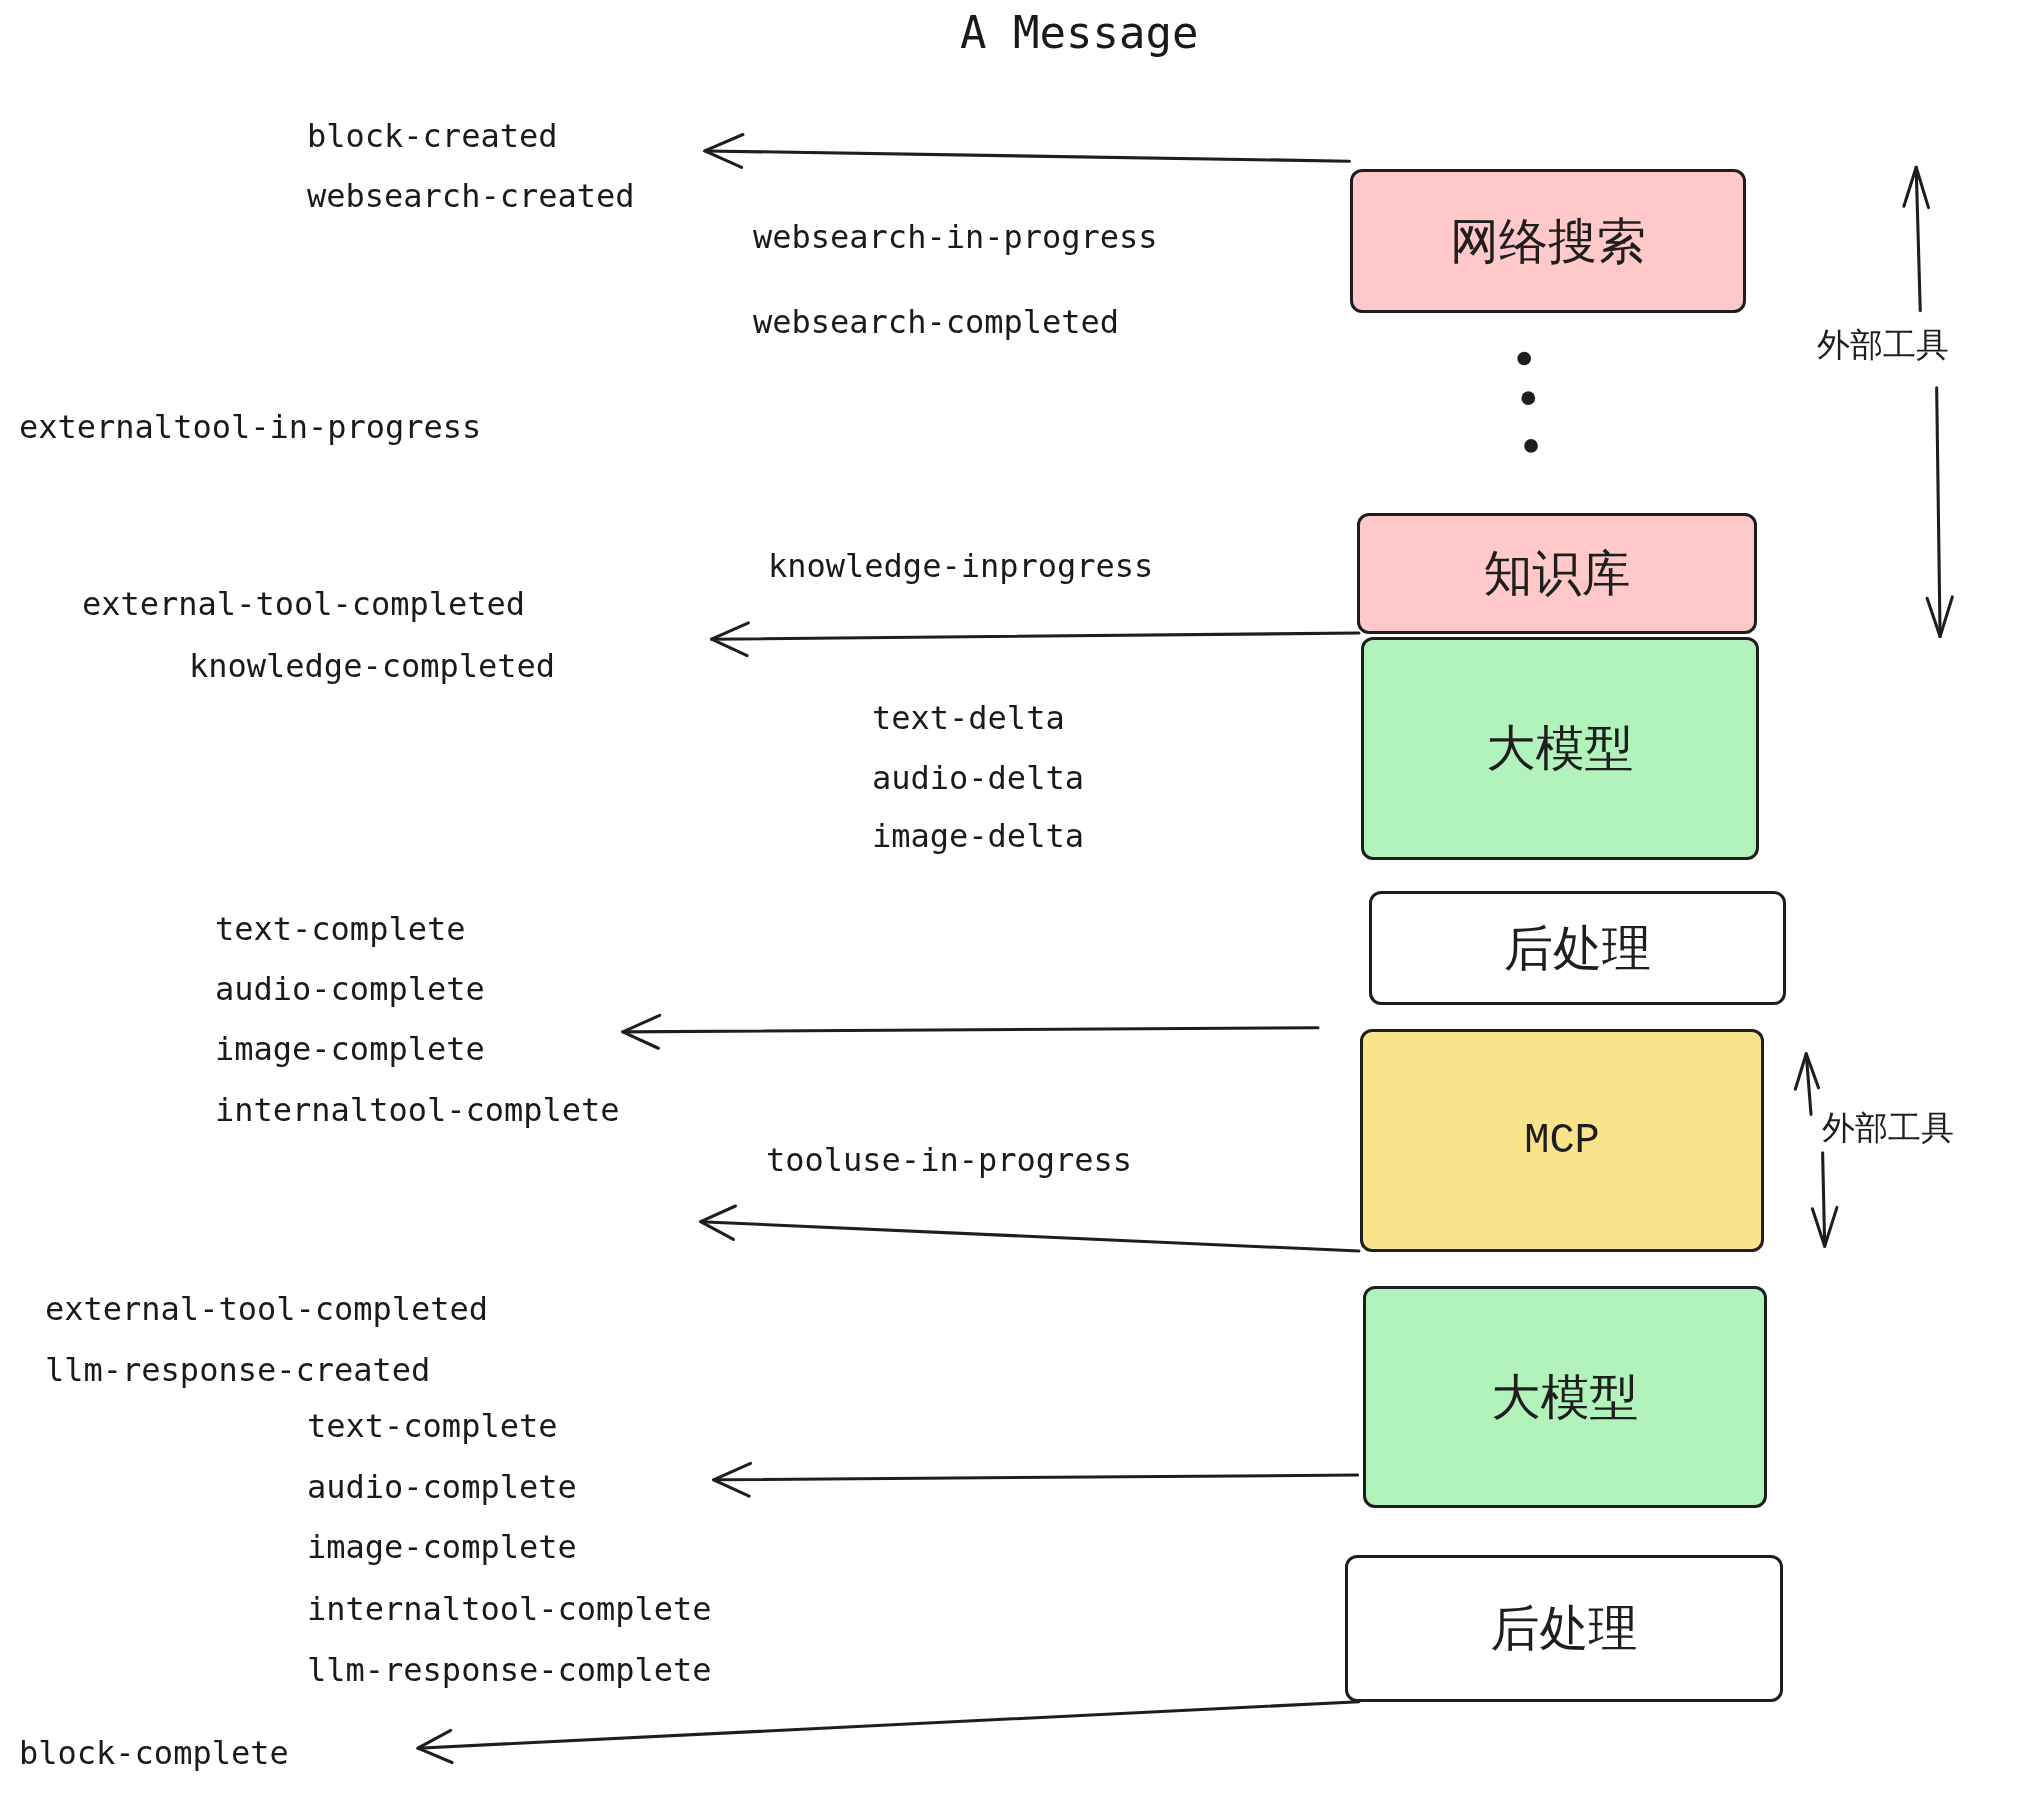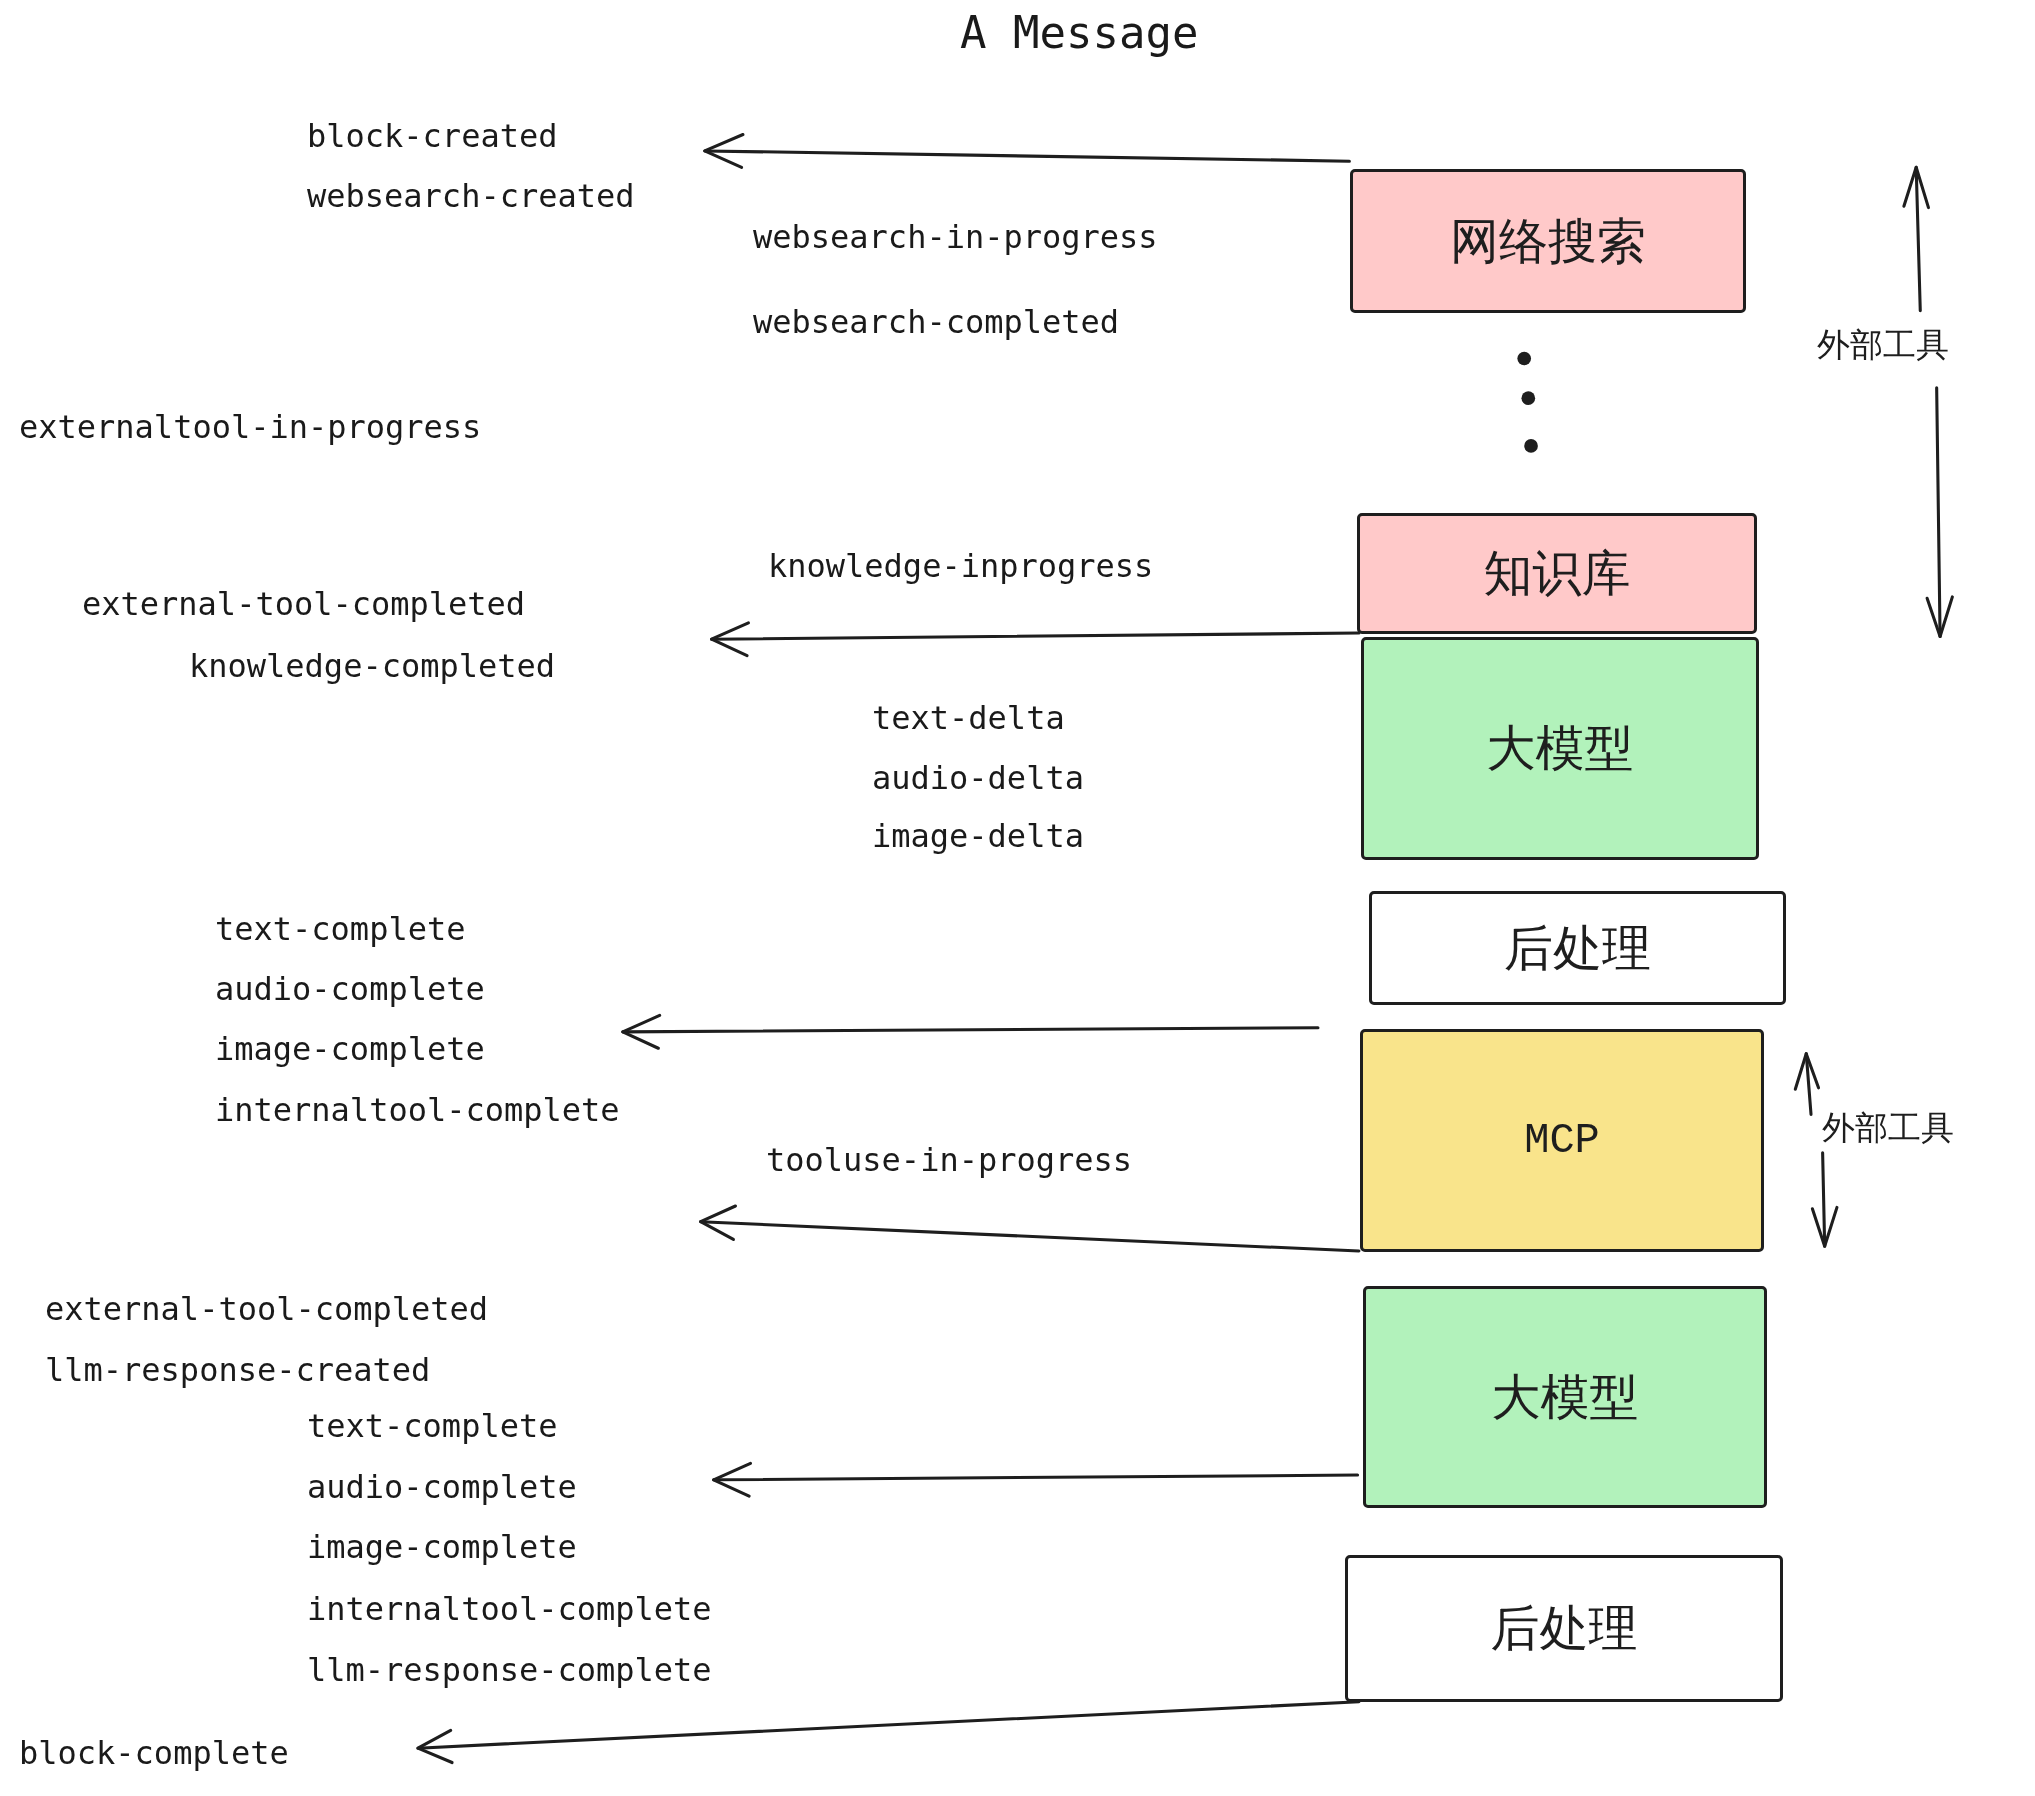--- a/index.html
+++ b/index.html
@@ -30,21 +30,21 @@
   .title {
     position: absolute;
     font-size: 44px;
     line-height: 1;
     white-space: nowrap;
   }
   .box {
     position: absolute;
     box-sizing: border-box;
     border: 3.4px solid #1e1e1e;
-    border-radius: 5px;
+    border-radius: 12px;
     display: flex;
     align-items: center;
     justify-content: center;
   }
   .box .label {
     font-family: "Liberation Sans", sans-serif;
     font-size: 49px;
     line-height: 1;
     white-space: nowrap;
     color: #1e1e1e;

